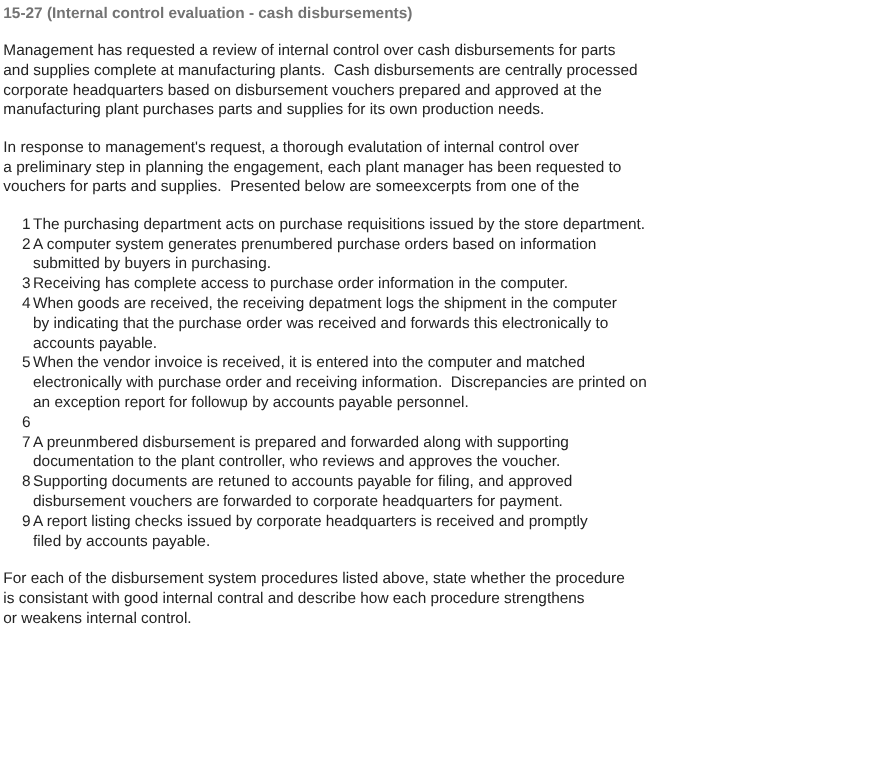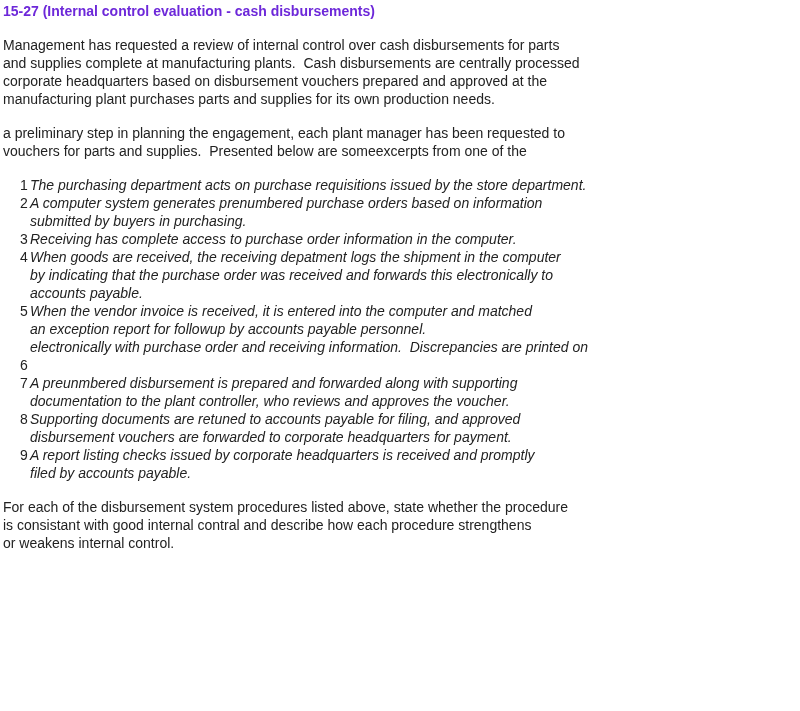--- a/index.html
+++ b/index.html
@@ -18,60 +18,60 @@
   }
   .page {
     padding: 2px 0 0 3px;
   }
   .line {
     white-space: pre;
     height: 18px;
   }
   .title-line {
     font-weight: bold;
-    color: #6d28d9;
+    color: #737373;
   }
   .block {
     margin-bottom: 16px;
   }
   .block:last-child {
     margin-bottom: 0;
   }
   .list-item {
     display: flex;
     align-items: flex-start;
   }
   .li-num {
     flex: none;
     margin-left: 17px;
     width: 10px;
     white-space: pre;
   }
   .li-lines {
     flex: none;
-    font-style: italic;
   }
 </style>
 </head>
 <body>
 
 <div class="page">
 
   <div class="block">
     <div class="line title-line">15-27 (Internal control evaluation - cash disbursements)</div>
   </div>
 
   <div class="block">
     <div class="line">Management has requested a review of internal control over cash disbursements for parts</div>
     <div class="line">and supplies complete at manufacturing plants.  Cash disbursements are centrally processed</div>
     <div class="line">corporate headquarters based on disbursement vouchers prepared and approved at the</div>
     <div class="line">manufacturing plant purchases parts and supplies for its own production needs.</div>
   </div>
 
   <div class="block">
+    <div class="line">In response to management's request, a thorough evalutation of internal control over</div>
     <div class="line">a preliminary step in planning the engagement, each plant manager has been requested to</div>
     <div class="line">vouchers for parts and supplies.  Presented below are someexcerpts from one of the</div>
   </div>
 
   <div class="block">
 
     <div class="list-item">
       <div class="li-num">1</div>
       <div class="li-lines">
         <div class="line">The purchasing department acts on purchase requisitions issued by the store department.</div>
@@ -99,22 +99,22 @@
         <div class="line">When goods are received, the receiving depatment logs the shipment in the computer</div>
         <div class="line">by indicating that the purchase order was received and forwards this electronically to</div>
         <div class="line">accounts payable.</div>
       </div>
     </div>
 
     <div class="list-item">
       <div class="li-num">5</div>
       <div class="li-lines">
         <div class="line">When the vendor invoice is received, it is entered into the computer and matched</div>
+        <div class="line">electronically with purchase order and receiving information.  Discrepancies are printed on</div>
         <div class="line">an exception report for followup by accounts payable personnel.</div>
-        <div class="line">electronically with purchase order and receiving information.  Discrepancies are printed on</div>
       </div>
     </div>
 
     <div class="list-item">
       <div class="li-num">6</div>
     </div>
 
     <div class="list-item">
       <div class="li-num">7</div>
       <div class="li-lines">

